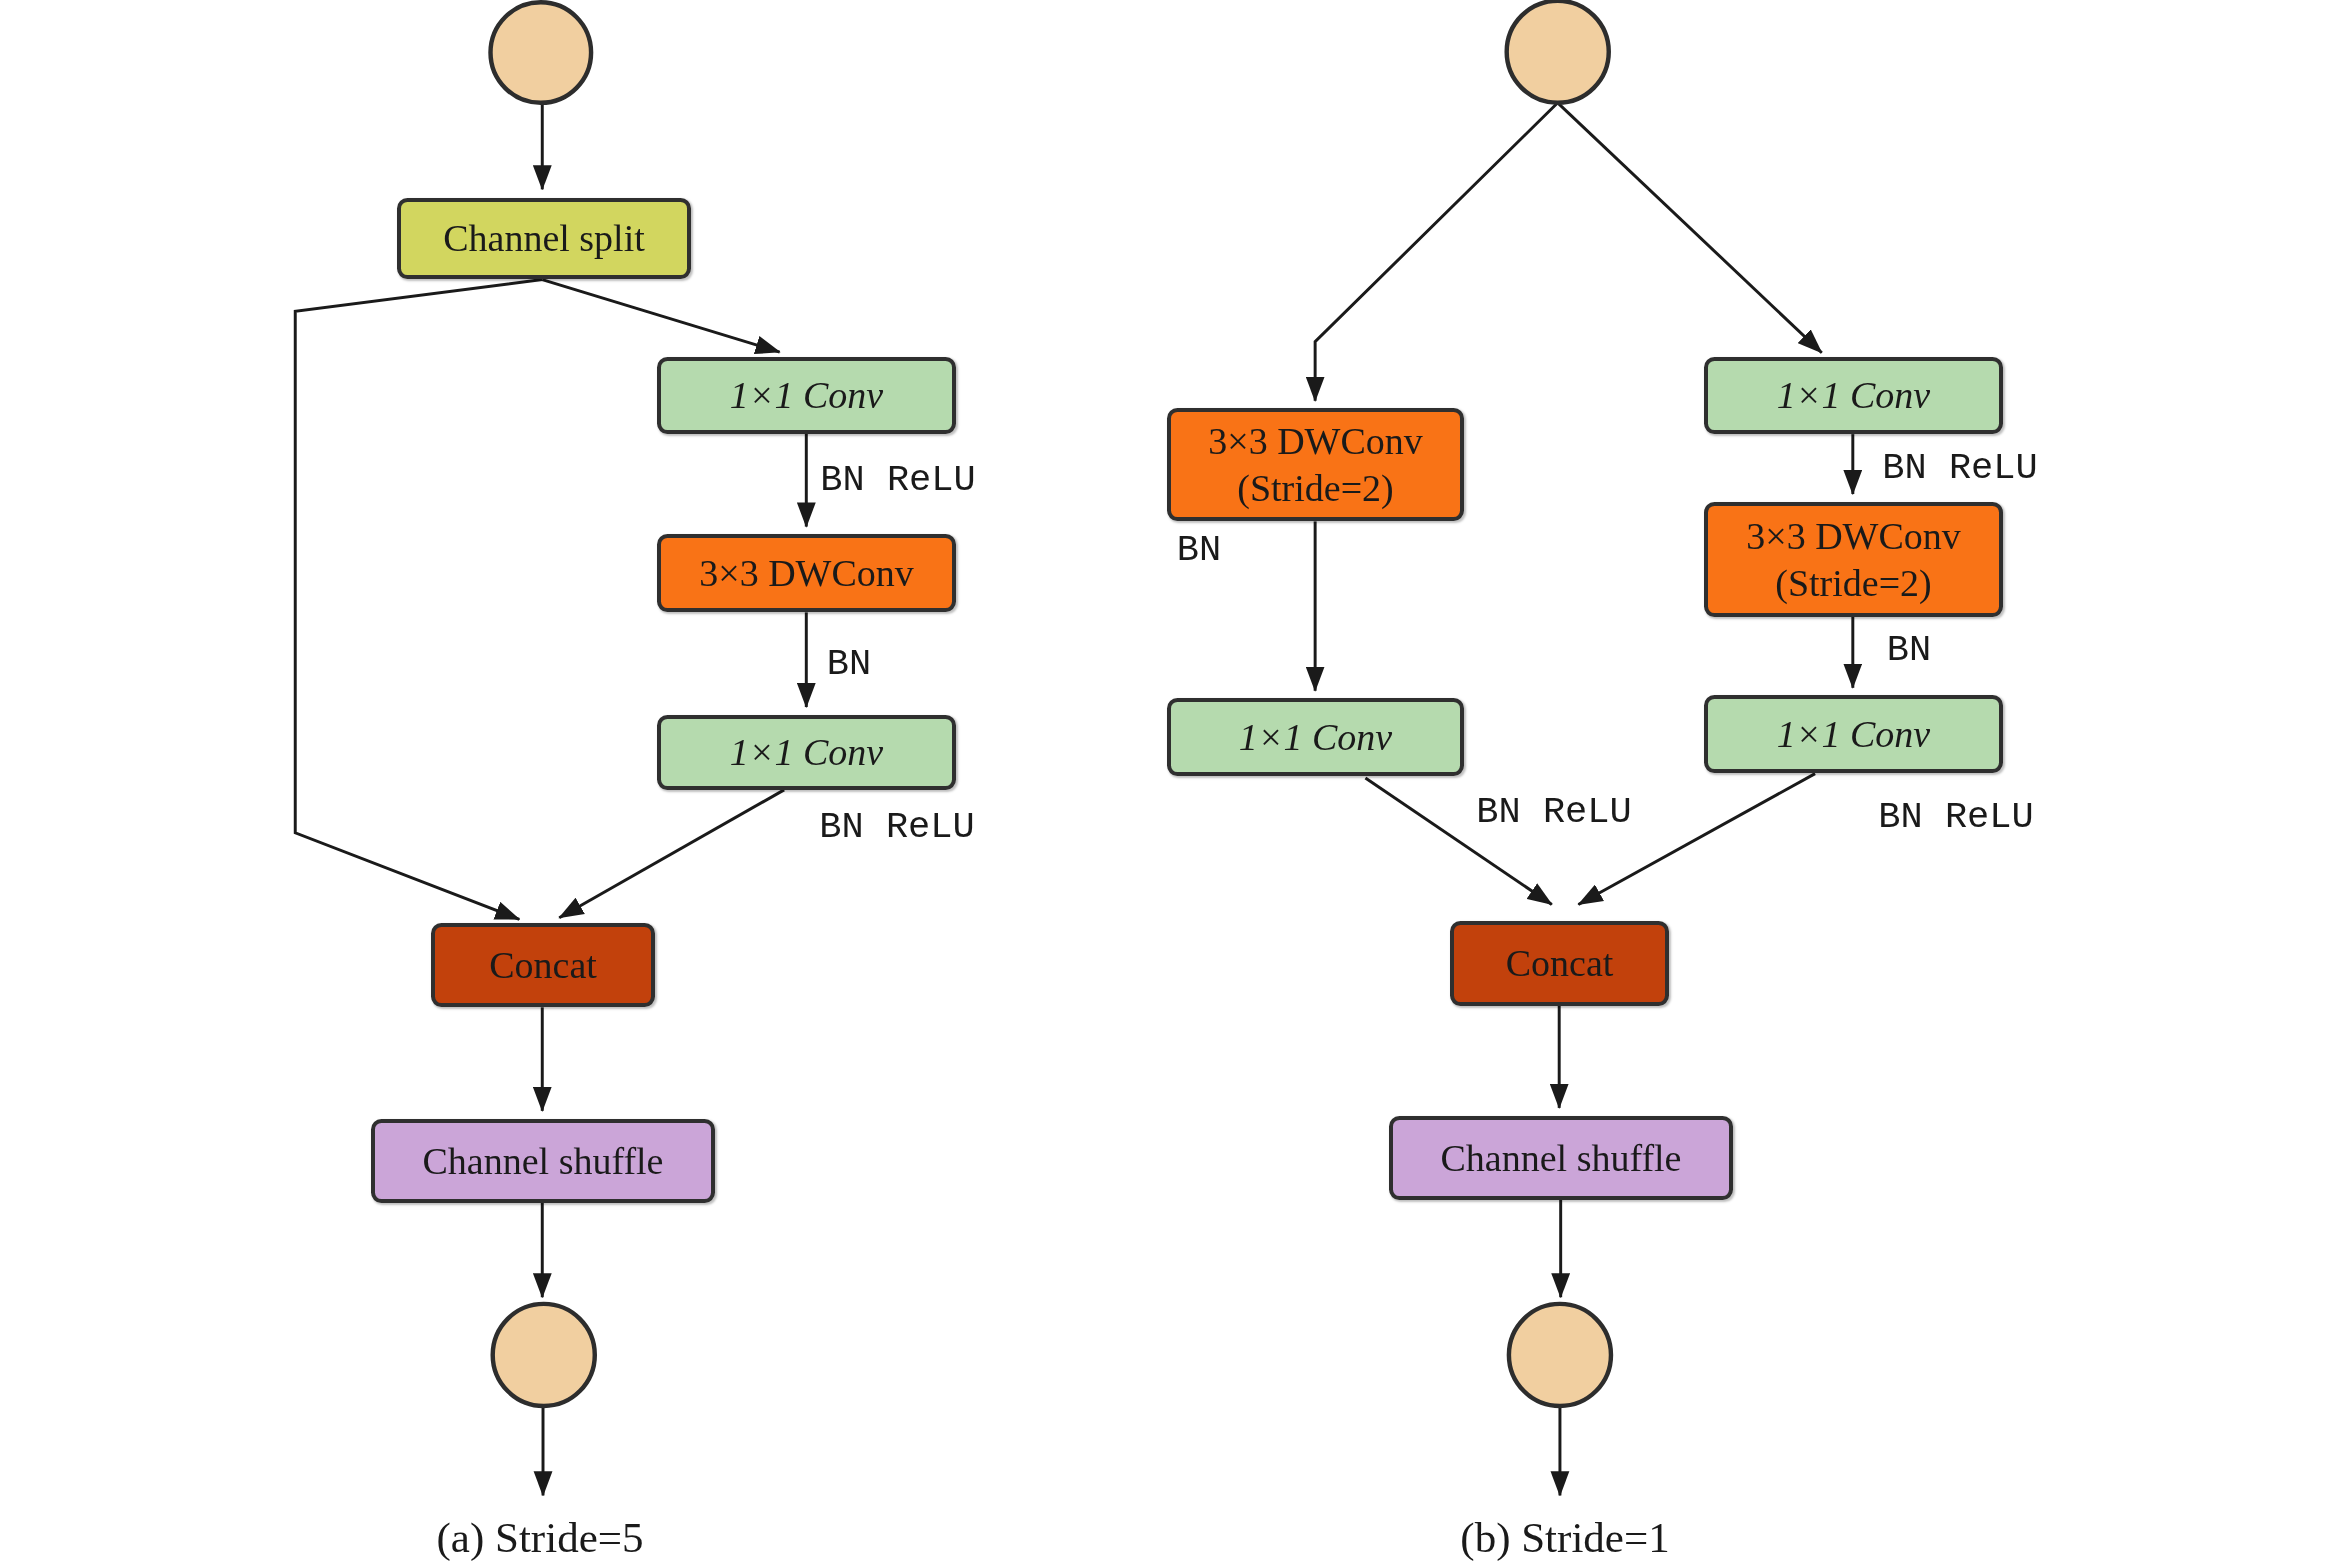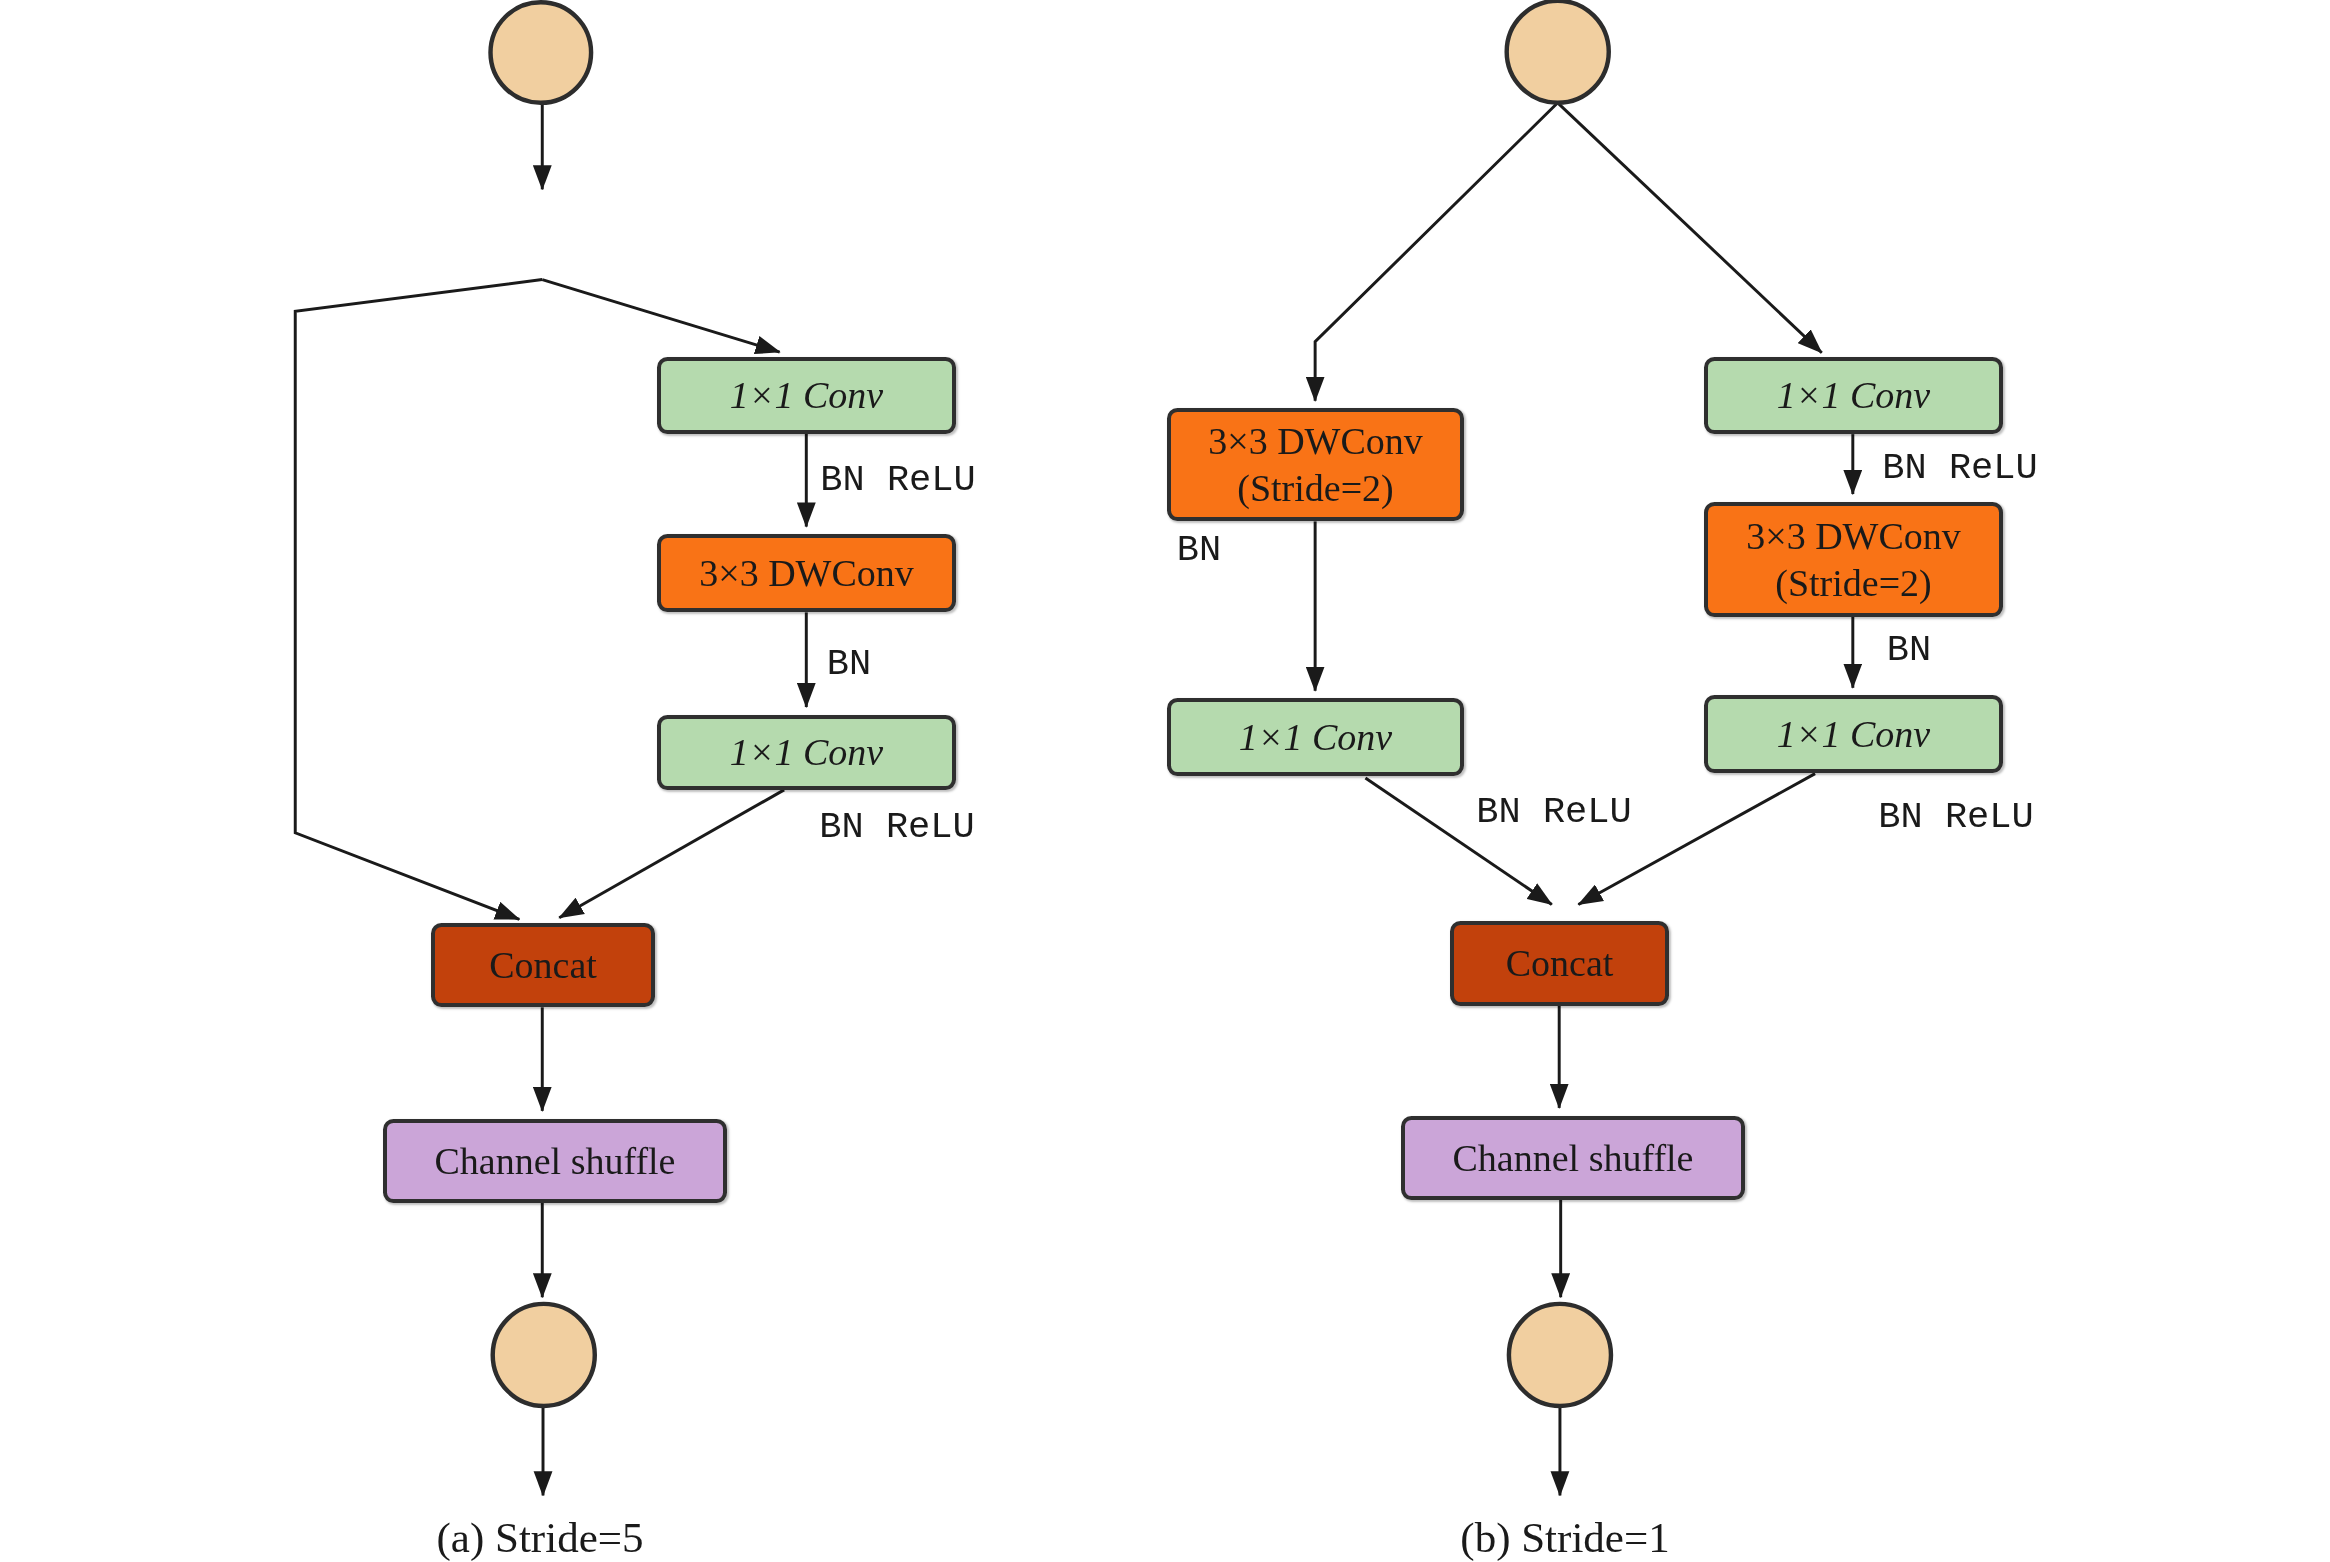--- a/index.html
+++ b/index.html
@@ -20,21 +20,21 @@
     display:flex;flex-direction:column;align-items:center;justify-content:center;
     font-size:38px;line-height:1.22;
     text-align:center;
     box-shadow:1.5px 1.5px 2.2px rgba(0,0,0,0.25);
     white-space:nowrap;
   }
   .fill-split{background:#d2d65f;}
   .fill-conv{background:#b5daae;font-style:italic;}
   .fill-dwconv{background:#f97316;}
   .fill-concat{background:#c2410c;}
-  .fill-shuffle{background:#cba5d8;margin-left:12px;}
+  .fill-shuffle{background:#cba5d8;}
   .edge-label{
     position:absolute;
     transform:translate(-50%,-50%);
     font-size:37px;white-space:nowrap;font-family:Liberation Mono, monospace;
   }
   .caption{
     position:absolute;
     transform:translate(-50%,-50%);
     font-size:43px;white-space:nowrap;
   }
@@ -73,20 +73,23 @@
     <path class="line" marker-end="url(#ah)" d="M2108,1360 L2108,1498"></path>
     <path class="line" marker-end="url(#ah)" d="M2110,1622 L2110,1754"></path>
     <path class="line" marker-end="url(#ah)" d="M2109,1901 L2109,2022"></path>
 
     <circle class="nodecircle" cx="731" cy="71" r="68"></circle>
     <circle class="nodecircle" cx="735" cy="1832" r="69"></circle>
     <circle class="nodecircle" cx="2106" cy="70" r="69"></circle>
     <circle class="nodecircle" cx="2109" cy="1832" r="69"></circle>
   </svg>
 
+  <div class="node fill-split" style="left:397px;top:198px;width:294px;height:81px;">
+    <span>Channel split</span>
+  </div>
 
   <div class="node fill-conv" style="left:657px;top:357px;width:299px;height:77px;">
     <span>1×1 Conv</span>
   </div>
 
   <div class="node fill-dwconv" style="left:657px;top:534px;width:299px;height:78px;">
     <span>3×3 DWConv</span>
   </div>
 
   <div class="node fill-conv" style="left:657px;top:715px;width:299px;height:75px;">

